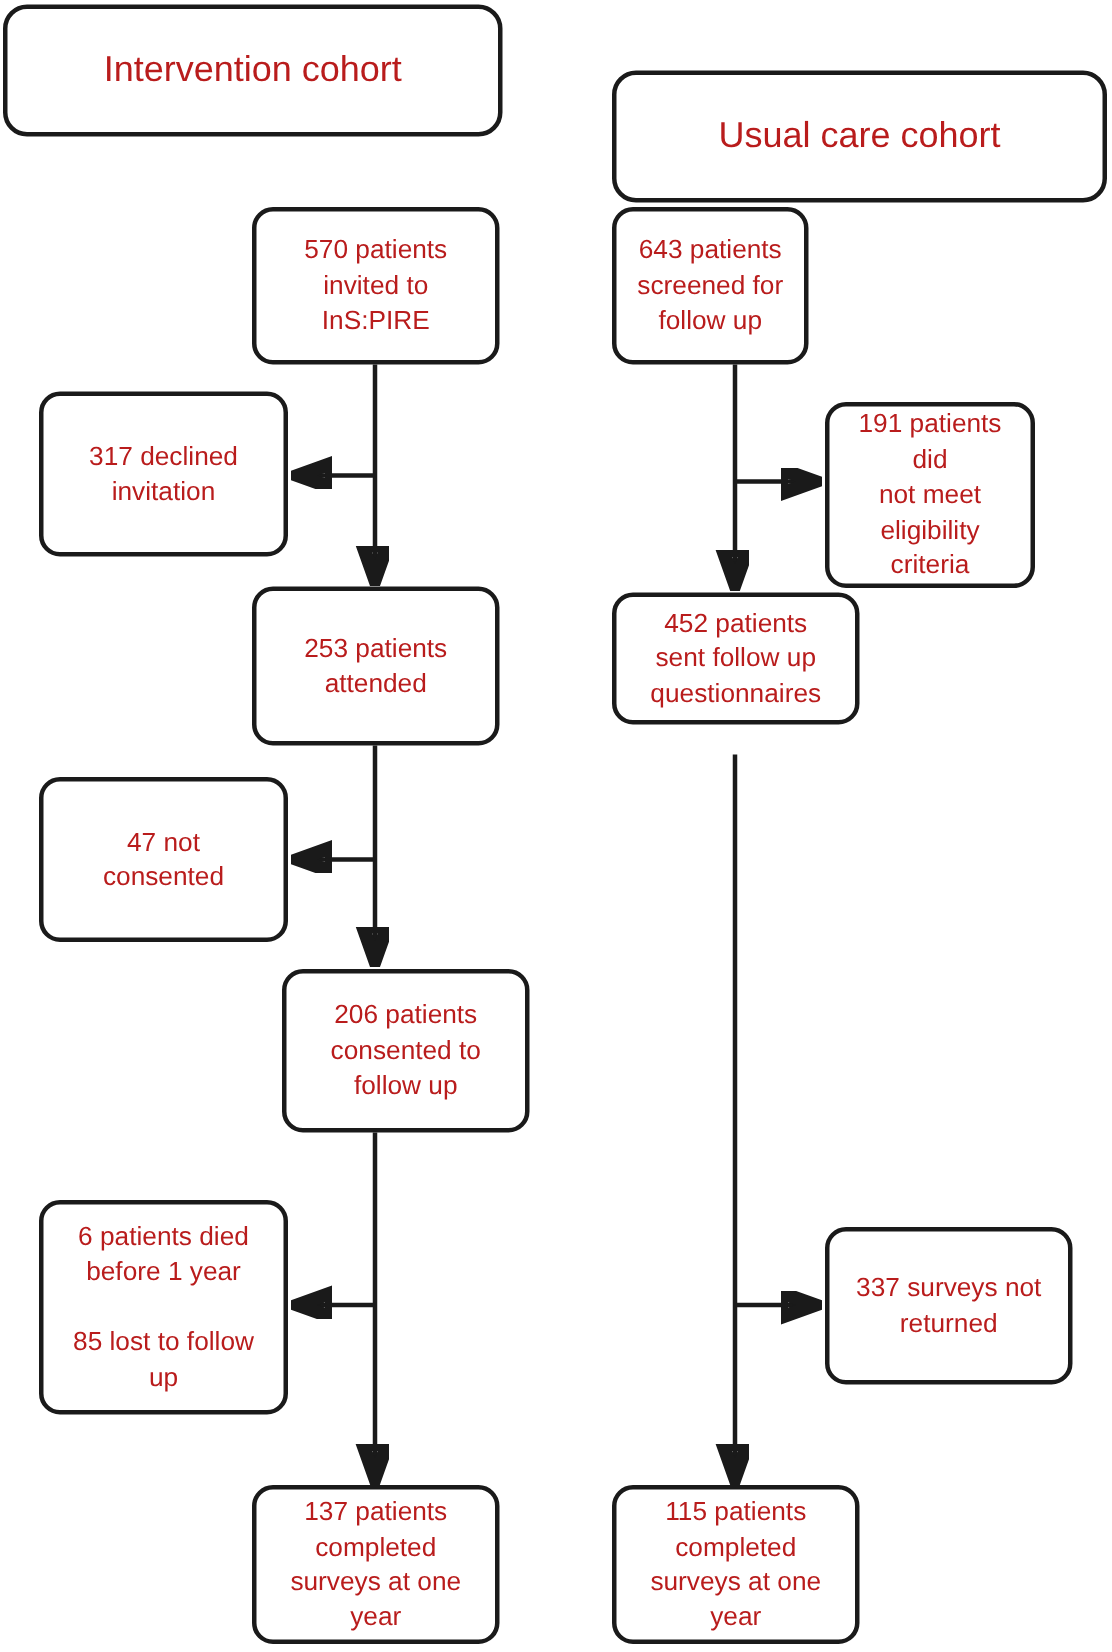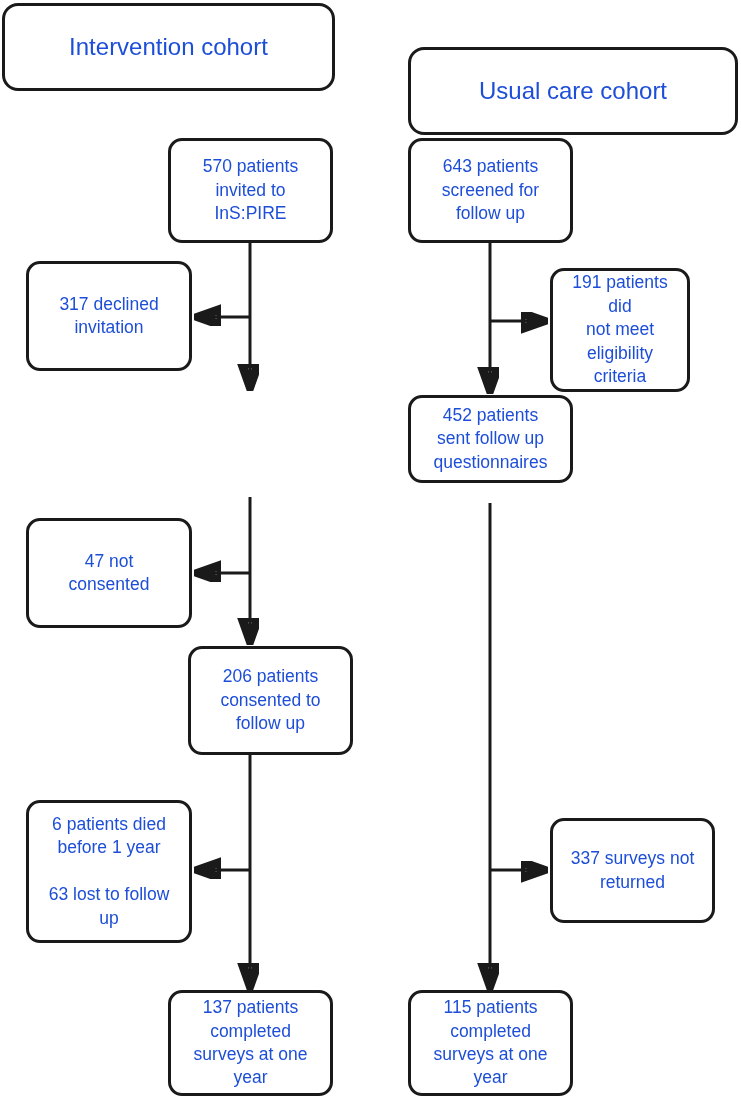--- a/index.html
+++ b/index.html
@@ -19,21 +19,21 @@
   .node {
     position: absolute;
     box-sizing: border-box;
     border: 3px solid #1a1a1a;
     border-radius: 14px;
     background: #ffffff;
     display: flex;
     align-items: center;
     justify-content: center;
     text-align: center;
-    color: #1d4ed8;
+    color: #b91c1c;
     line-height: 1.34;
     white-space: pre-line;
     padding: 2px 6px;
   }
   .node.header {
     border-radius: 16px;
     font-size: 24px;
     font-weight: 400;
   }
   .node.step {
@@ -113,40 +113,42 @@
 
   <div class="node header" style="left:408px; top:3px; width:330px; height:88px;margin-top:44px;">Usual care cohort</div>
 
   <div class="node step" style="left:168px; top:138px; width:165px; height:105px;">570 patients
 invited to
 InS:PIRE</div>
 
   <div class="node side" style="left:26px; top:261px; width:166px; height:110px;">317 declined
 invitation</div>
 
+  <div class="node step" style="left:168px; top:391px; width:165px; height:106px;">253 patients
+attended</div>
 
   <div class="node side" style="left:26px; top:518px; width:166px; height:110px;">47 not
 consented</div>
 
   <div class="node step" style="left:168px; top:646px; width:165px; height:109px;margin-left:20px;">206 patients
 consented to
 follow up</div>
 
   <div class="node side" style="left:26px; top:800px; width:166px; height:143px;">6 patients died
 before 1 year
 
-63 lost to follow
+85 lost to follow
 up</div>
 
   <div class="node step" style="left:168px; top:990px; width:165px; height:106px;">137 patients
 completed
 surveys at one
 year</div>
 
-  <div class="node step" style="left:408px; top:138px; width:165px; height:105px;">643 patients
+  <div class="node step" style="left:408px; top:138px; width:131px; height:105px;">643 patients
 screened for
 follow up</div>
 
   <div class="node side" style="left:550px; top:268px; width:140px; height:124px;">191 patients did
 not meet
 eligibility
 criteria</div>
 
   <div class="node step" style="left:408px; top:395px; width:165px; height:88px;">452  patients
 sent follow up

